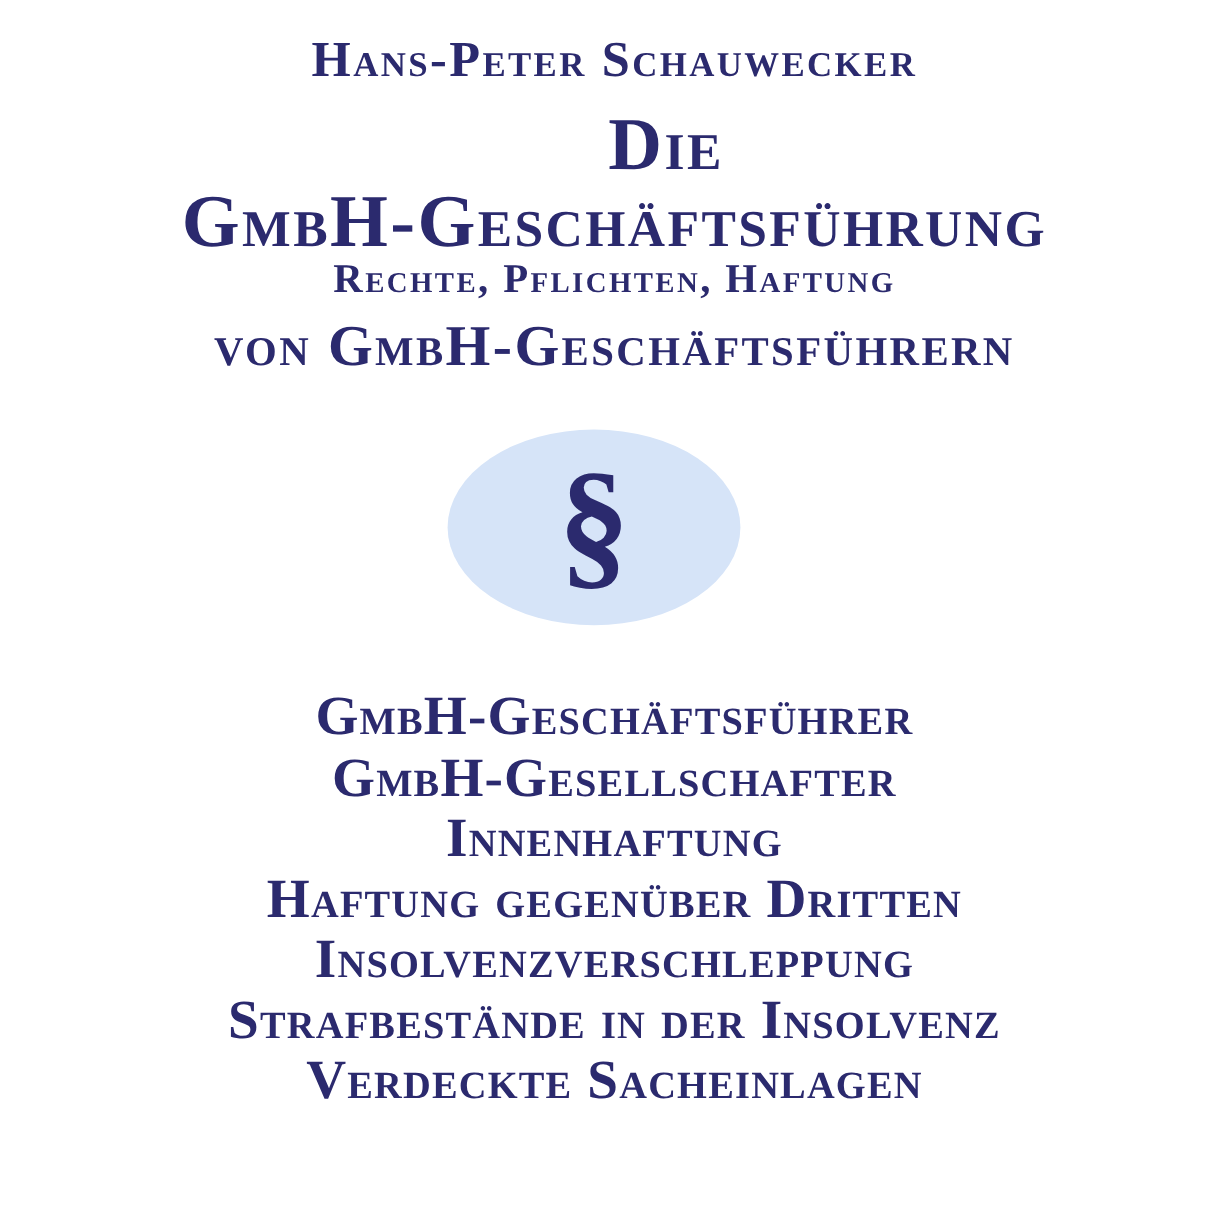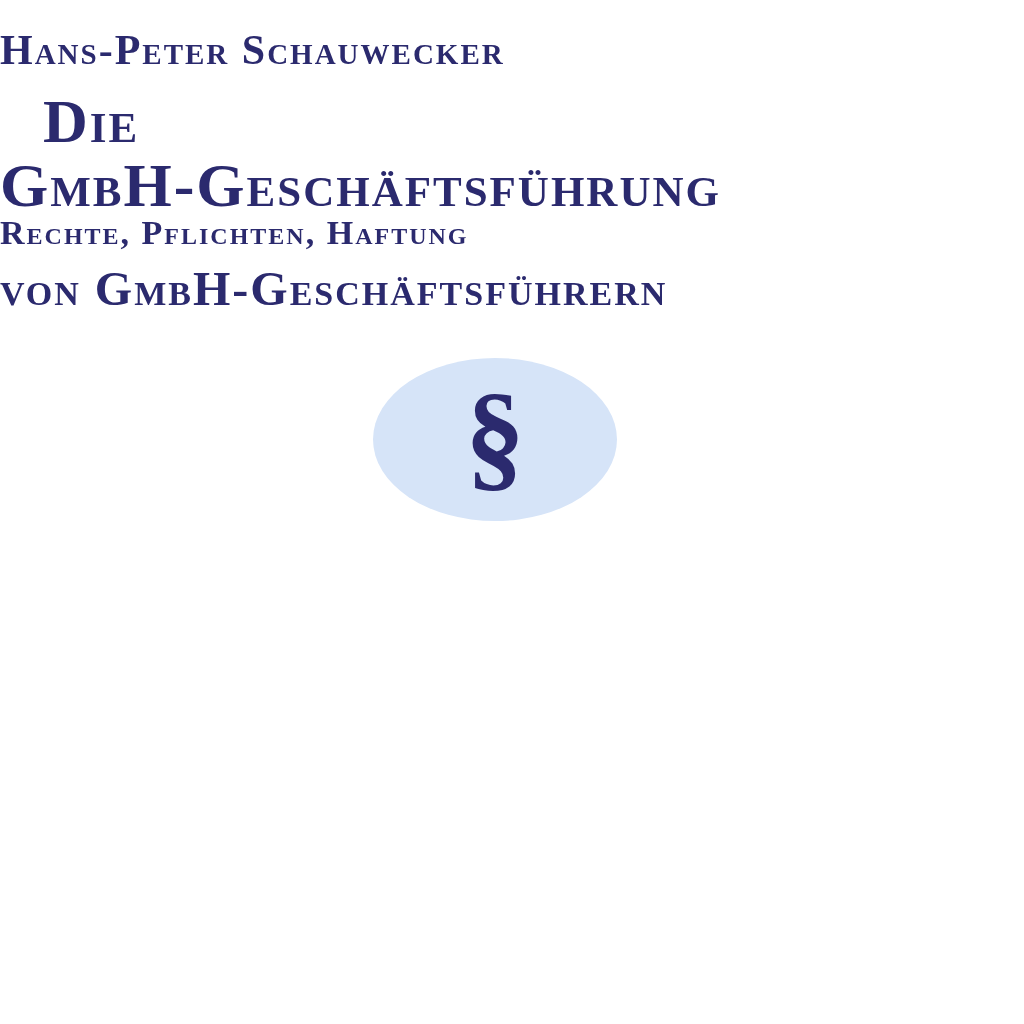--- a/index.html
+++ b/index.html
@@ -13,20 +13,21 @@
     height: 1024px;
     background: #ffffff;
     overflow: hidden;
     font-family: "Liberation Serif", "DejaVu Serif", serif;
     color: #2b2a6e;
   }
   .line {
     position: absolute;
     left: 0;
     width: 100%;
+    text-align: center;
     font-weight: bold;
     font-variant: small-caps;
     white-space: nowrap;
   }
   .author {
     top: 26px;
     font-size: 42px;
     letter-spacing: 2px;
   }
   .title-1 {
@@ -97,14 +98,23 @@
   <div class="line title-2">GmbH-Geschäftsführung</div>
 
   <div class="line subtitle-1">Rechte, Pflichten, Haftung</div>
 
   <div class="line subtitle-2">von GmbH-Geschäftsführern</div>
 
   <div class="emblem">
     <span class="symbol">§</span>
   </div>
 
+  <div class="topics">
+    <div class="topic">GmbH-Geschäftsführer</div>
+    <div class="topic">GmbH-Gesellschafter</div>
+    <div class="topic">Innenhaftung</div>
+    <div class="topic">Haftung gegenüber Dritten</div>
+    <div class="topic">Insolvenzverschleppung</div>
+    <div class="topic">Strafbestände in der Insolvenz</div>
+    <div class="topic">Verdeckte Sacheinlagen</div>
+  </div>
 
 </div>
 
 </body></html>

